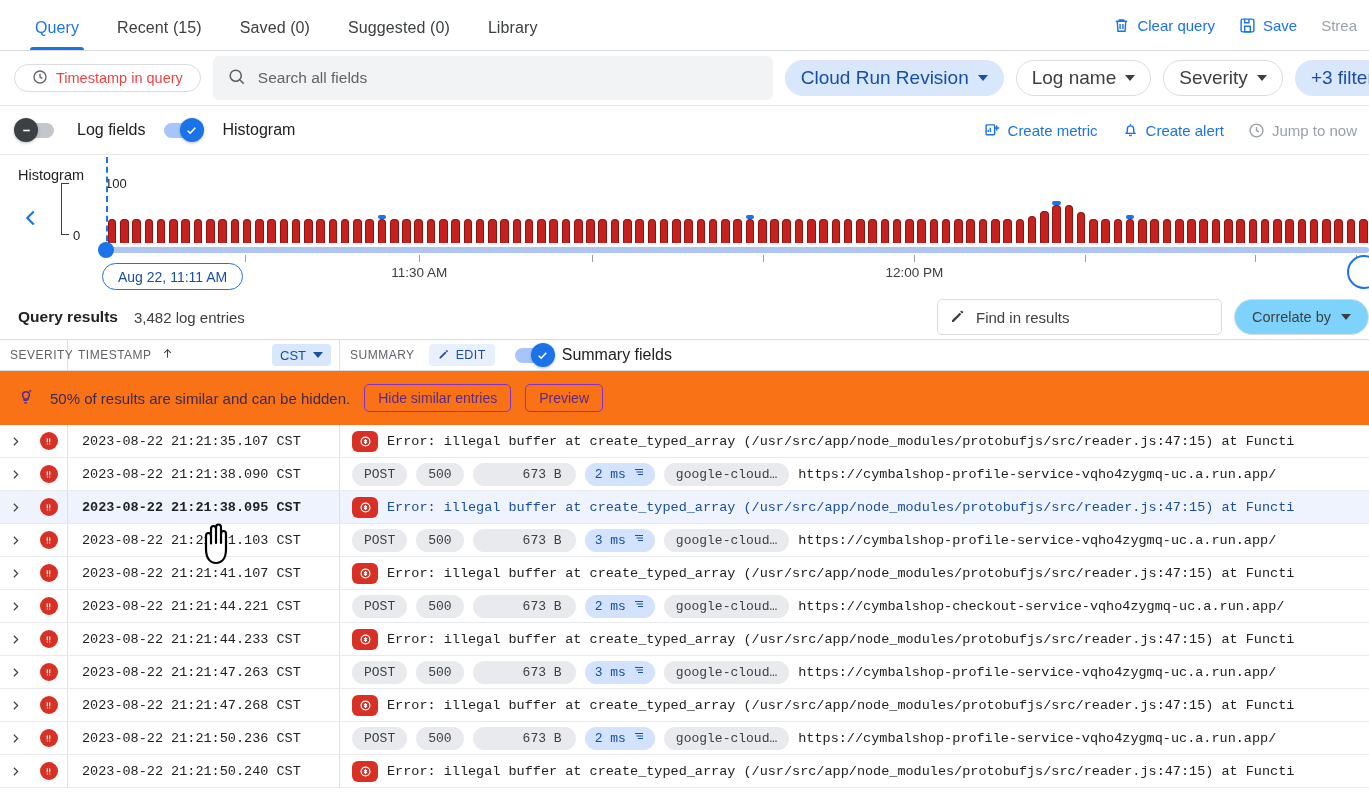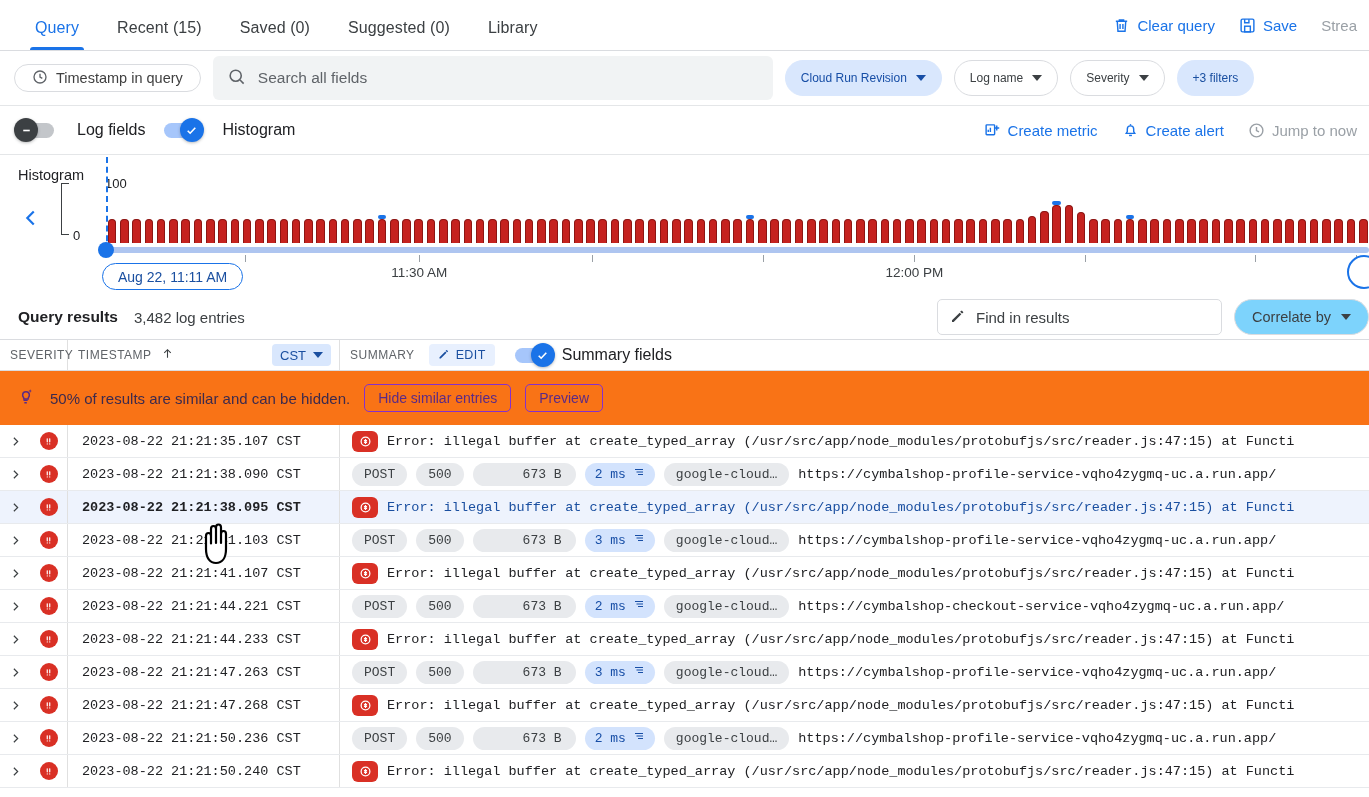--- a/index.html
+++ b/index.html
@@ -40,32 +40,32 @@
   .topaction svg { display: block; }
 
   
   .filterrow {
     height: 54px; display: flex; align-items: center; gap: 12px;
     padding: 0 0 0 14px; background: #fff; position: relative;
   }
   .chip-ts {
     height: 20px; border: 1px solid #dadce0; border-radius: 19px;
     display: flex; align-items: center; gap: 8px; padding: 13px 17px;
-    font-size: 14.5px; color: #404040; cursor: pointer; background: #fff;
+    font-size: 14.5px; color: #ef4444; cursor: pointer; background: #fff;
     white-space: nowrap;
   }
   .searchbox {
     flex: 0 0 560px; height: 44px; background: #f1f3f4; border-radius: 6px;
     display: flex; align-items: center; gap: 12px; padding: 0 14px;
     font-size: 15.5px; color: #5f6368; cursor: text;
   }
   .fchip {
     height: 36px; border: 1px solid #dadce0; border-radius: 18px;
     display: flex; align-items: center; gap: 9px; padding: 0 15px;
-    font-size: 12px; color: #3c4043; cursor: pointer; background: #fff;
+    font-size: 19px; color: #3c4043; cursor: pointer; background: #fff;
     white-space: nowrap;
   }
   .fchip.sel { background: #d9e7fd; border-color: #d9e7fd; color: #174ea6; }
   .fchip.plain { border-color:transparent; background:#d9e7fd; color:#1a4fa0; font-weight:500;}
   .caret { width: 0; height: 0; border-left: 5px solid transparent;
            border-right: 5px solid transparent; border-top: 6px solid currentColor; }
   .grabber {
     position: absolute; left: 50%; transform: translateX(-50%); bottom: -4px;
     width: 44px; height: 4px; border-radius: 3px; background: #c6c9cc;
   }

